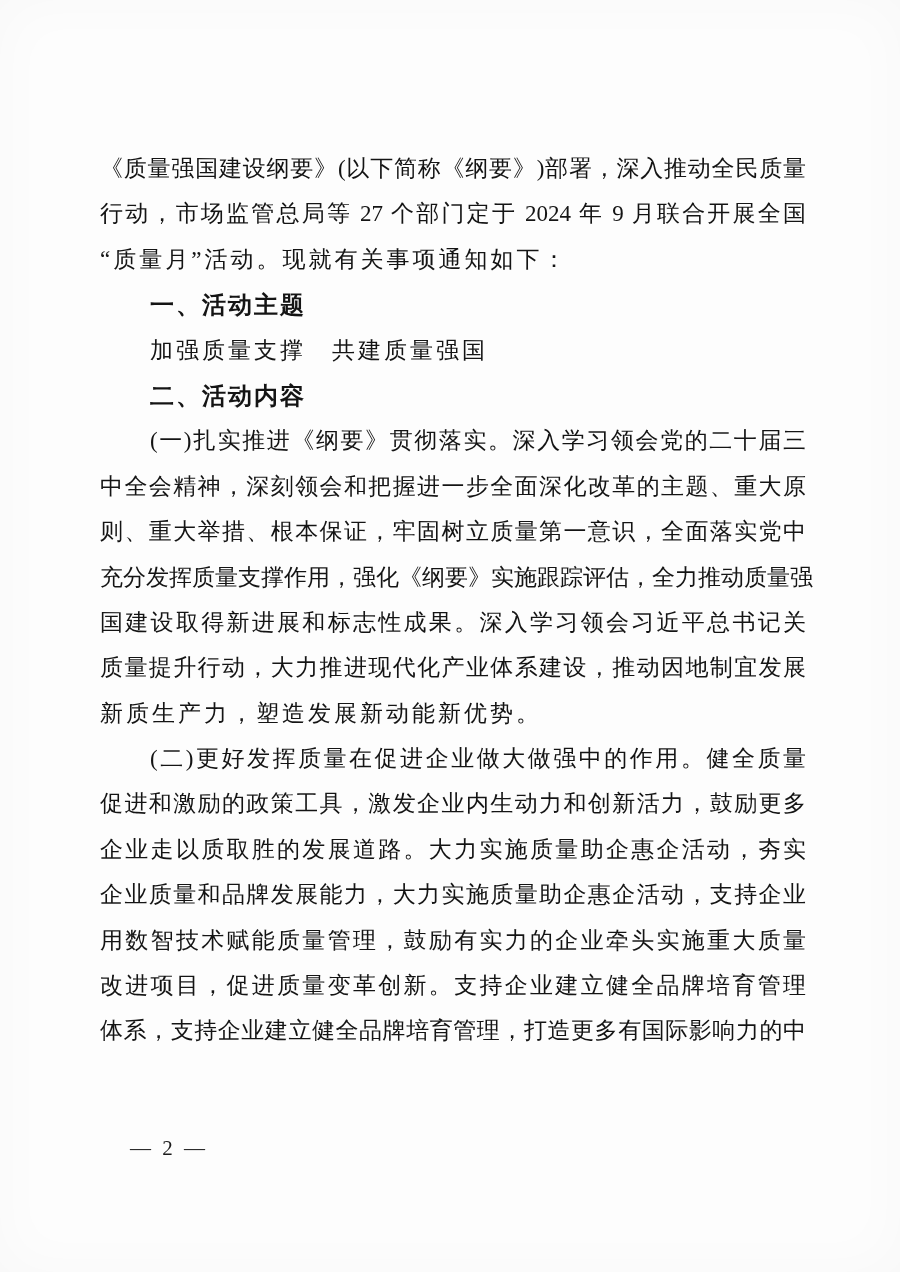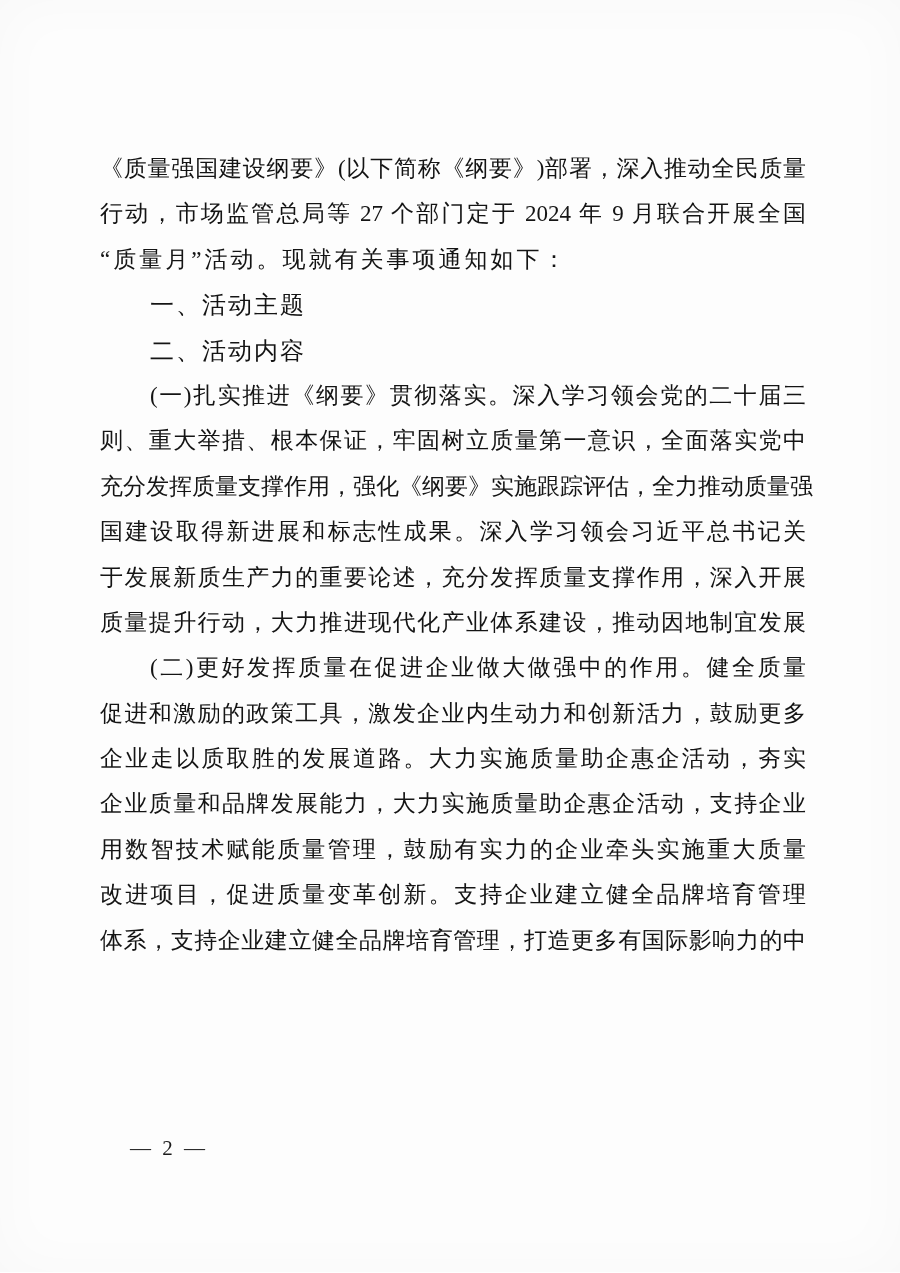--- a/index.html
+++ b/index.html
@@ -43,21 +43,21 @@
   .noj {
     text-align: right;
     text-align-last: left;
     letter-spacing: 3px;
   }
   .ind {
     text-indent: 50px;
   }
   .hd {
     font-family: "Liberation Sans", "DejaVu Sans", sans-serif;
-    font-weight: 400;
+    font-weight: 700;
     font-size: 24px;
     letter-spacing: 2px;
   }
   .pagenum {
     position: absolute;
     left: 130px;
     top: 1126px;
     font-size: 21px;
     letter-spacing: 3px;
     line-height: 45px;
@@ -66,27 +66,29 @@
 </style>
 </head>
 <body>
 
 <div class="page">
   <div class="textblock">
     <div class="ln">《质量强国建设纲要》(以下简称《纲要》)部署，深入推动全民质量</div>
     <div class="ln">行动，市场监管总局等 27 个部门定于 2024 年 9 月联合开展全国</div>
     <div class="ln noj">“质量月”活动。现就有关事项通知如下：</div>
     <div class="ln noj ind hd">一、活动主题</div>
+    <div class="ln noj ind">加强质量支撑　共建质量强国</div>
     <div class="ln noj ind hd">二、活动内容</div>
     <div class="ln ind">(一)扎实推进《纲要》贯彻落实。深入学习领会党的二十届三</div>
+    <div class="ln">中全会精神，深刻领会和把握进一步全面深化改革的主题、重大原</div>
     <div class="ln">则、重大举措、根本保证，牢固树立质量第一意识，全面落实党中</div>
     <div class="ln">充分发挥质量支撑作用，强化《纲要》实施跟踪评估，全力推动质量强</div>
     <div class="ln">国建设取得新进展和标志性成果。深入学习领会习近平总书记关</div>
-    <div class="ln">于发展新质生产力的重要论述，充分发挥质量支撑作用，深入开展</div>
     <div class="ln">质量提升行动，大力推进现代化产业体系建设，推动因地制宜发展</div>
+    <div class="ln noj">新质生产力，塑造发展新动能新优势。</div>
     <div class="ln ind">(二)更好发挥质量在促进企业做大做强中的作用。健全质量</div>
     <div class="ln">促进和激励的政策工具，激发企业内生动力和创新活力，鼓励更多</div>
     <div class="ln">企业走以质取胜的发展道路。大力实施质量助企惠企活动，夯实</div>
     <div class="ln">企业质量和品牌发展能力，大力实施质量助企惠企活动，支持企业</div>
     <div class="ln">用数智技术赋能质量管理，鼓励有实力的企业牵头实施重大质量</div>
     <div class="ln">改进项目，促进质量变革创新。支持企业建立健全品牌培育管理</div>
     <div class="ln">体系，支持企业建立健全品牌培育管理，打造更多有国际影响力的中</div>
   </div>
   <div class="pagenum">— 2 —</div>
 </div>

